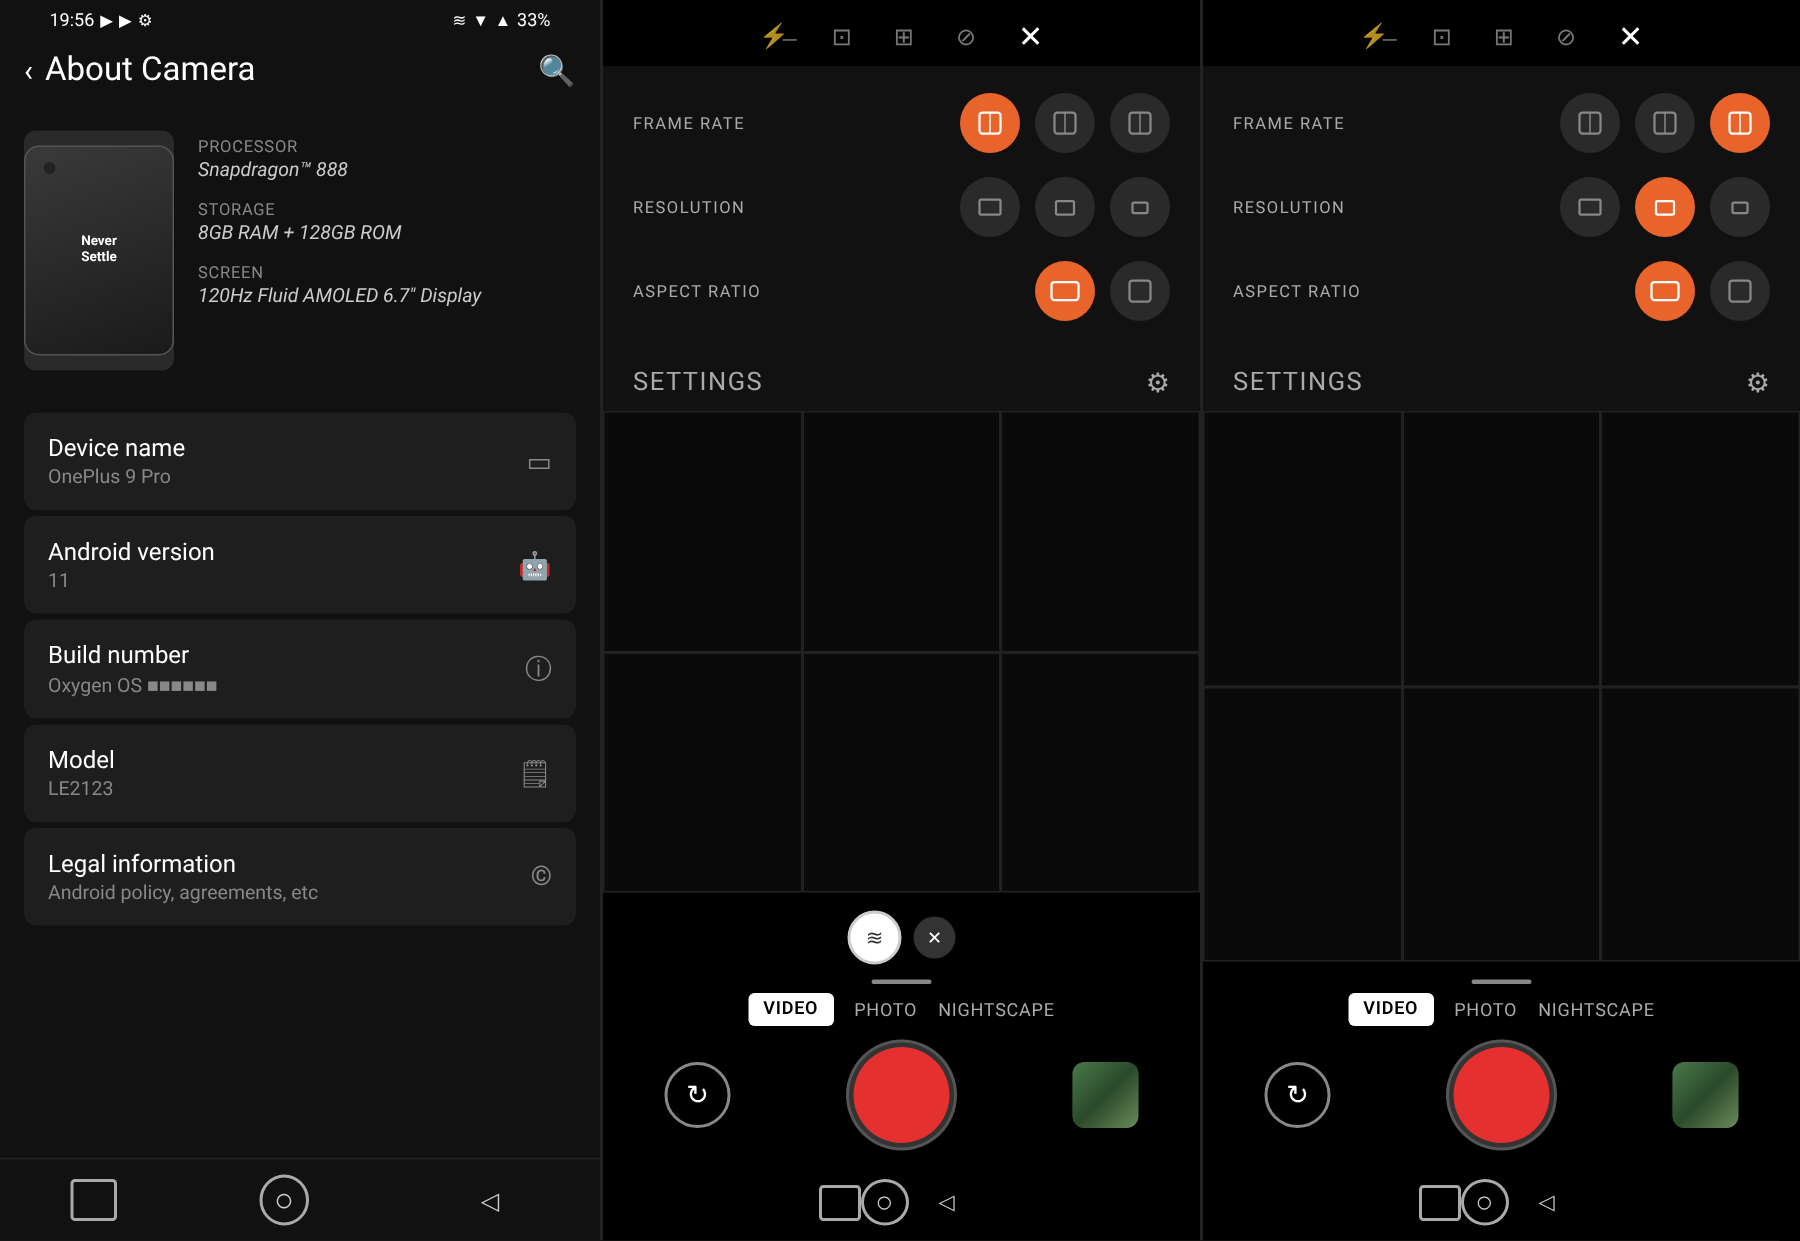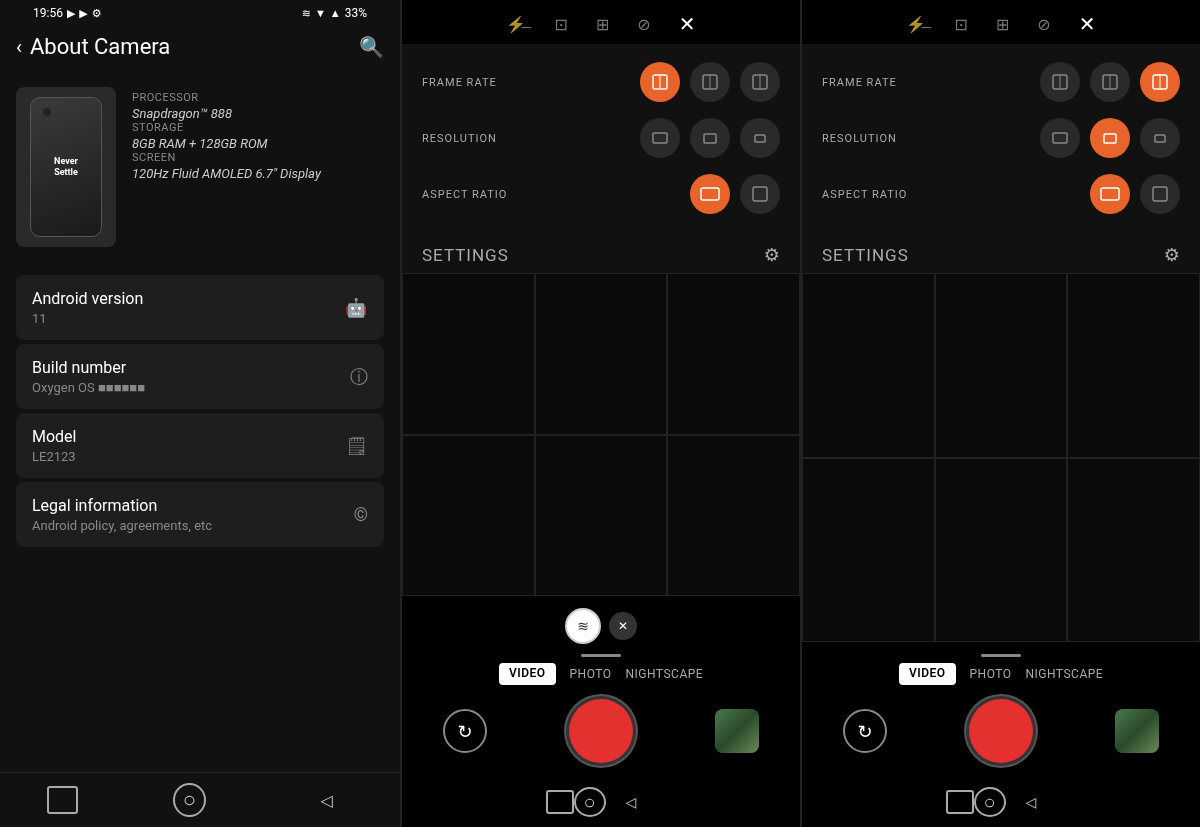--- a/index.html
+++ b/index.html
@@ -57,21 +57,21 @@
       background: #2a2a2a;
       border-radius: 8px;
       display: flex;
       align-items: center;
       justify-content: center;
       flex-shrink: 0;
       position: relative;
       overflow: hidden;
     }
     .phone-image-inner {
-      width: 72px;
+      width: 100px;
       height: 140px;
       background: linear-gradient(160deg, #3a3a3a 0%, #1a1a1a 100%);
       border-radius: 10px;
       border: 1px solid #555;
       display: flex;
       flex-direction: column;
       align-items: center;
       justify-content: center;
       position: relative;
     }
@@ -85,21 +85,21 @@
     .phone-camera-dot {
       width: 8px;
       height: 8px;
       background: #222;
       border-radius: 50%;
       position: absolute;
       top: 10px;
       left: 12px;
     }
 
-    .spec-list { display: flex; flex-direction: column; padding-top: 4px; }
+    .spec-list { display: flex; flex-direction: column; gap: 12px; padding-top: 4px; }
     .spec-item { display: flex; flex-direction: column; gap: 2px; }
     .spec-label { color: #888; font-size: 11px; letter-spacing: 0.5px; }
     .spec-value { color: #ccc; font-size: 13px; font-style: italic; }
 
     .menu-list { display: flex; flex-direction: column; gap: 4px; padding: 8px 16px; flex: 1; }
     .menu-item {
       background: #1e1e1e;
       border-radius: 8px;
       padding: 14px 16px;
       display: flex;
@@ -369,20 +369,27 @@
       <div class="spec-item">
         <span class="spec-label">SCREEN</span>
         <span class="spec-value">120Hz Fluid AMOLED 6.7" Display</span>
       </div>
     </div>
   </div>
 
   <div class="menu-list">
     <div class="menu-item">
       <div class="menu-item-left">
+        <span class="menu-item-title">Device name</span>
+        <span class="menu-item-sub">OnePlus 9 Pro</span>
+      </div>
+      <span class="menu-item-icon">▭</span>
+    </div>
+    <div class="menu-item">
+      <div class="menu-item-left">
         <span class="menu-item-title">Android version</span>
         <span class="menu-item-sub">11</span>
       </div>
       <span class="menu-item-icon">🤖</span>
     </div>
     <div class="menu-item">
       <div class="menu-item-left">
         <span class="menu-item-title">Build number</span>
         <span class="menu-item-sub">Oxygen OS ■■■■■■</span>
       </div>

